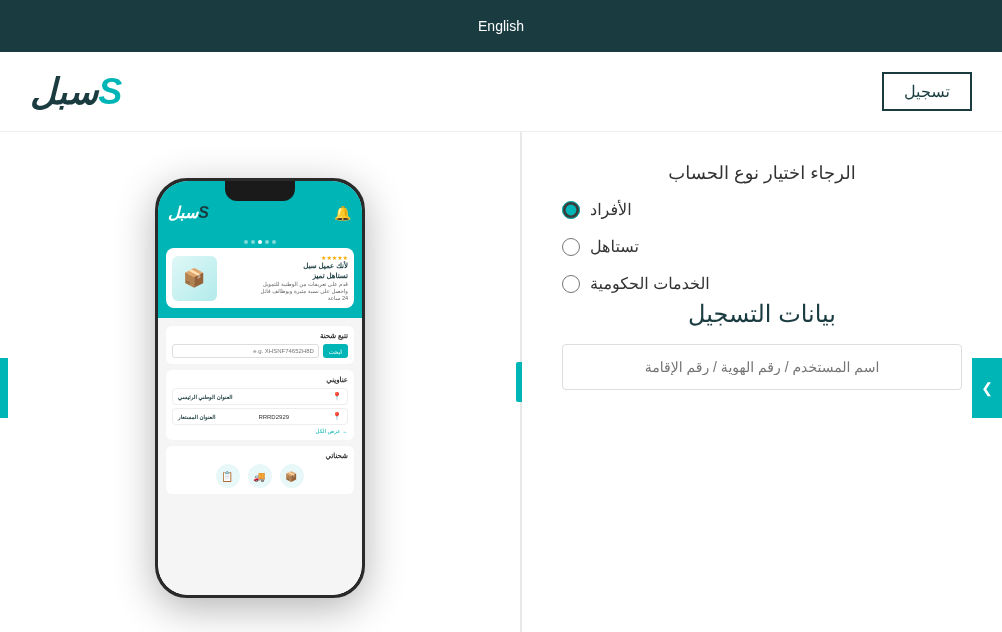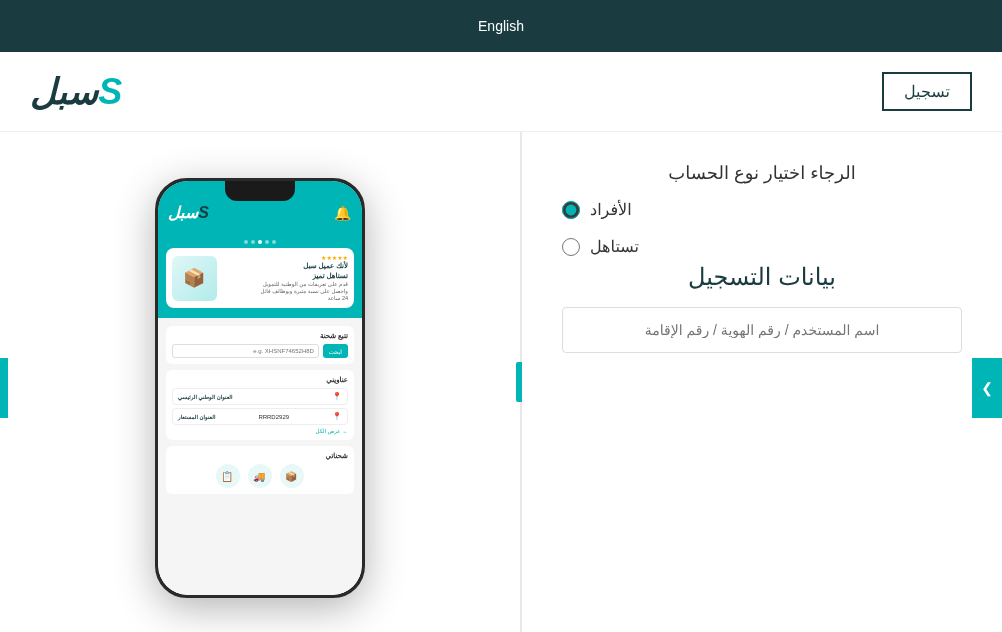--- a/index.html
+++ b/index.html
@@ -515,20 +515,24 @@
 
     <div class="radio-group">
       <label class="radio-item">
         <span class="radio-label">الأفراد</span>
         <input type="radio" class="radio-input" name="account_type" value="individuals" checked="" style="">
       </label>
       <label class="radio-item">
         <span class="radio-label">تستاهل</span>
         <input type="radio" class="radio-input" name="account_type" value="business" style="">
       </label>
+      <label class="radio-item">
+        <span class="radio-label">الخدمات الحكومية</span>
+        <input type="radio" class="radio-input" name="account_type" value="government" style="">
+      </label>
     </div>
 
     <h2 class="registration-data-title">بيانات التسجيل</h2>
 
     <input type="text" class="text-input" placeholder="اسم المستخدم / رقم الهوية / رقم الإقامة" style="">
   </div>
 
 </div>
 
 </body></html>

